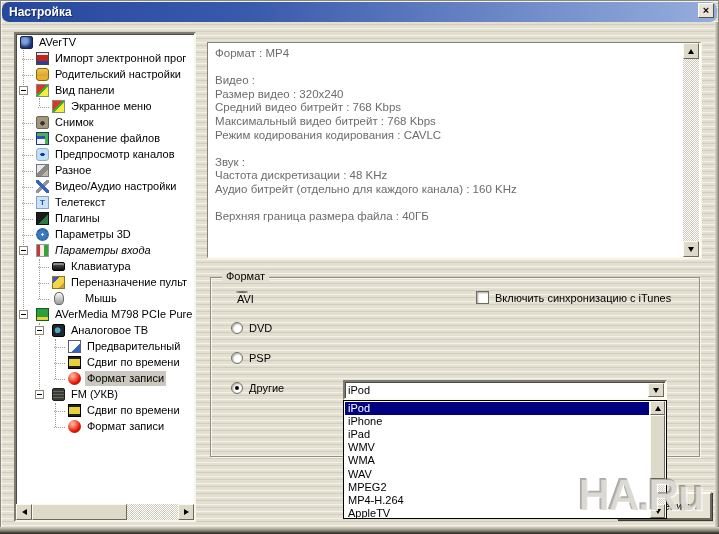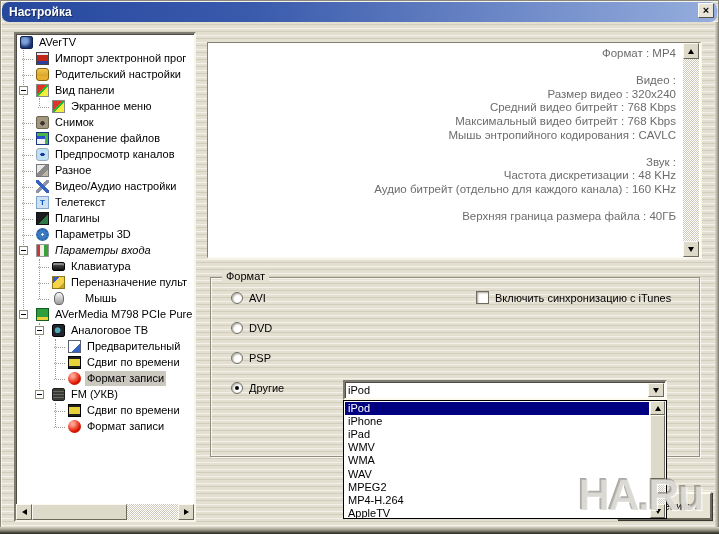--- a/index.html
+++ b/index.html
@@ -66,21 +66,21 @@
   .thumb{position:absolute;background:#dedaca;border:1px solid;border-color:#fcfaf0 #6b695c #6b695c #fcfaf0;}
   .tri-up{width:0;height:0;border-left:3px solid transparent;border-right:3px solid transparent;border-bottom:5px solid #000;}
   .tri-down{width:0;height:0;border-left:3px solid transparent;border-right:3px solid transparent;border-top:5px solid #000;}
   .tri-left{width:0;height:0;border-top:3px solid transparent;border-bottom:3px solid transparent;border-right:5px solid #000;}
   .tri-right{width:0;height:0;border-top:3px solid transparent;border-bottom:3px solid transparent;border-left:5px solid #000;}
   .tree-hscroll{position:absolute;left:0;right:0;bottom:0;height:16px;}
   
   .info-box{position:absolute;left:207px;top:42px;width:494px;height:216px;background:#fff;
     border:1px solid;border-color:#83816f #fdfbee #fdfbee #83816f;box-shadow:1px 1px 0 #f6f3e7;}
   .info-lines{position:absolute;left:7px;top:4px;right:24px;font-size:11.5px;line-height:13.6px;color:#6c6c6c;}
-  .info-line{white-space:pre;height:13.6px;overflow:hidden;text-align:right;}
+  .info-line{white-space:pre;height:13.6px;overflow:hidden;}
   .info-vscroll{position:absolute;right:0;top:0;bottom:0;width:17px;}
   
   .group-box{position:absolute;left:210px;top:277px;width:490px;height:180px;
     border:1px solid #918e7d;box-shadow:inset 1px 1px 0 rgba(255,255,255,.7),1px 1px 0 rgba(255,255,255,.7);}
   .group-label{position:absolute;left:11px;top:-8px;background:#e5e1d2;padding:0 4px;font-size:11px;color:#000;}
   .radio-row{position:absolute;height:14px;display:flex;align-items:center;}
   .radio-circle{width:12px;height:12px;border-radius:50%;background:#fff;border:1px solid #6f6d62;
     box-shadow:inset 1px 1px 2px #a8a599;position:relative;}
   .radio-circle.checked::after{content:"";position:absolute;left:3px;top:3px;width:4px;height:4px;border-radius:50%;background:#000;}
   .radio-label{font-size:11px;margin-left:6px;color:#000;}
@@ -282,21 +282,21 @@
   </div>
 
   <div class="info-box">
     <div class="info-lines" id="info-lines">
         <div class="info-line">Формат : MP4</div>
         <div class="info-line"> </div>
         <div class="info-line">Видео :</div>
         <div class="info-line">Размер видео : 320x240</div>
         <div class="info-line">Средний видео битрейт : 768 Kbps</div>
         <div class="info-line">Максимальный видео битрейт : 768 Kbps</div>
-        <div class="info-line">Мышь энтропийного кодирования : CAVLC</div>
+        <div class="info-line">Режим кодирования кодирования : CAVLC</div>
         <div class="info-line"> </div>
         <div class="info-line">Звук :</div>
         <div class="info-line">Частота дискретизации : 48 KHz</div>
         <div class="info-line">Аудио битрейт (отдельно для каждого канала) : 160 KHz</div>
         <div class="info-line"> </div>
         <div class="info-line">Верхняя граница размера файла : 40ГБ</div>
       </div>
     <div class="info-vscroll">
       <div class="sb-btn" style="left:0;top:0;width:16px;height:16px">
           <i class="tri-up"></i>
@@ -305,21 +305,21 @@
       <div class="sb-btn" style="left:0;bottom:0;width:16px;height:16px">
           <i class="tri-down"></i>
         </div>
     </div>
   </div>
 
   <div class="group-box">
     <span class="group-label">Формат</span>
   </div>
   <div id="radio-col">
-      <div class="radio-row" style="left: 231px; top: 291px;">
+      <div class="radio-row" style="left: 231px; top: 291px; flex-direction: column;">
         <span class="radio-circle"></span>
         <span class="radio-label">AVI</span>
       </div>
       <div class="radio-row" style="left: 231px; top: 321px;">
         <span class="radio-circle"></span>
         <span class="radio-label">DVD</span>
       </div>
       <div class="radio-row" style="left: 231px; top: 351px;">
         <span class="radio-circle"></span>
         <span class="radio-label">PSP</span>

